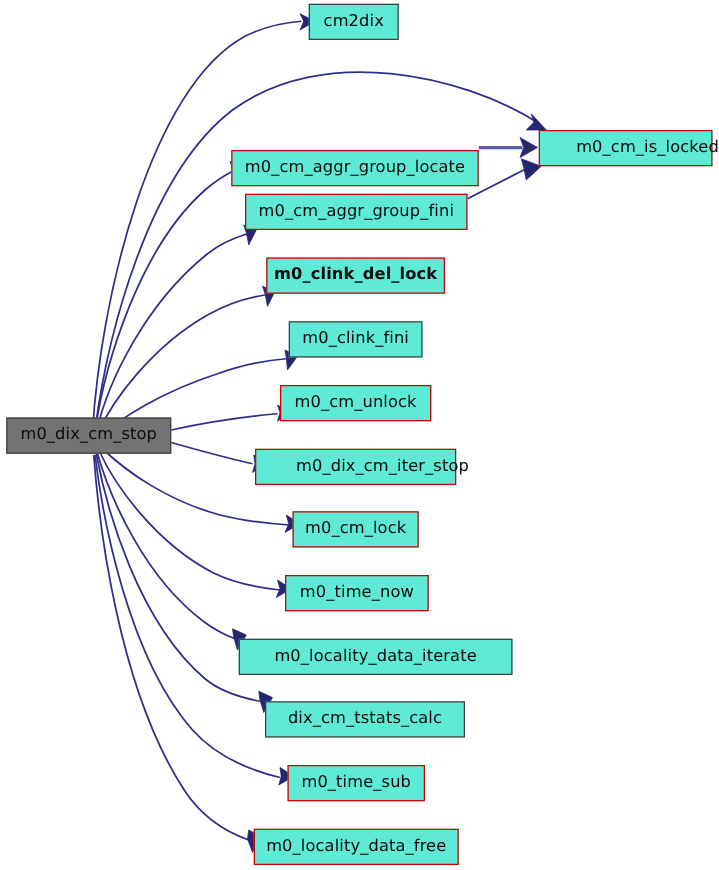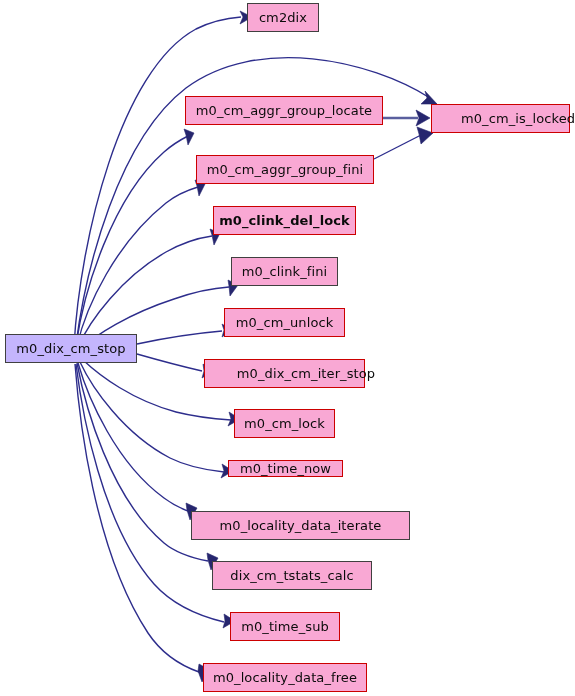--- a/index.html
+++ b/index.html
@@ -35,34 +35,34 @@
     fill: #26266e;
     stroke: #26266e;
     stroke-width: 0.6px;
   }
   .node-box {
     position: absolute;
     box-sizing: border-box;
     display: flex;
     align-items: center;
     justify-content: center;
-    background: #f9a8d4;
+    background: #5eead4;
     border: 1.5px solid #cc0000;
     font-size: 13px;
     color: #0b0b0b;
     letter-spacing: 0.1px;
     white-space: nowrap;
     line-height: 1;
   }
   .node-box.kind-plain {
     border: 1.5px solid #404040;
   }
   .node-box.kind-current {
     border: 1.5px solid #404040;
-    background: #c4b5fd;
+    background: #737373;
   }
   .node-label {
     display: block;
     transform: translateY(-0.5px);
   }
 </style>
 </head>
 <body>
 
 <div id="graph-root">
@@ -148,21 +148,21 @@
       <polygon class="arrow-head" points="417,127 433,133 421,144 419,134"></polygon>
     </g>
   </svg>
 
   <div class="node-box kind-current" style="left:5px;top:334px;width:132px;height:29px;">
     <span class="node-label">m0_dix_cm_stop</span>
   </div>
   <div class="node-box kind-plain" style="left:247px;top:3px;width:72px;height:29px;">
     <span class="node-label">cm2dix</span>
   </div>
-  <div class="node-box kind-red" style="left:185px;top:96px;width:198px;height:29px;">
+  <div class="node-box kind-red" style="left:185px;top:120px;width:198px;height:29px;">
     <span class="node-label">m0_cm_aggr_group_locate</span>
   </div>
   <div class="node-box kind-red" style="left:431px;top:104px;width:139px;height:29px;padding-left:35px;">
     <span class="node-label">m0_cm_is_locked</span>
   </div>
   <div class="node-box kind-red" style="left:196px;top:155px;width:178px;height:29px;">
     <span class="node-label">m0_cm_aggr_group_fini</span>
   </div>
   <div class="node-box kind-red" style="left:213px;top:206px;width:143px;height:29px;font-weight:bold;">
     <span class="node-label">m0_clink_del_lock</span>
@@ -172,21 +172,21 @@
   </div>
   <div class="node-box kind-red" style="left:224px;top:308px;width:121px;height:29px;">
     <span class="node-label">m0_cm_unlock</span>
   </div>
   <div class="node-box kind-red" style="left:204px;top:359px;width:161px;height:29px;padding-left:43px;">
     <span class="node-label">m0_dix_cm_iter_stop</span>
   </div>
   <div class="node-box kind-red" style="left:234px;top:409px;width:101px;height:29px;">
     <span class="node-label">m0_cm_lock</span>
   </div>
-  <div class="node-box kind-red" style="left:228px;top:460px;width:115px;height:17px;">
+  <div class="node-box kind-red" style="left:228px;top:460px;width:115px;height:29px;">
     <span class="node-label">m0_time_now</span>
   </div>
   <div class="node-box kind-plain" style="left:191px;top:511px;width:219px;height:29px;">
     <span class="node-label">m0_locality_data_iterate</span>
   </div>
   <div class="node-box kind-plain" style="left:212px;top:561px;width:160px;height:29px;">
     <span class="node-label">dix_cm_tstats_calc</span>
   </div>
   <div class="node-box kind-red" style="left:230px;top:612px;width:110px;height:29px;">
     <span class="node-label">m0_time_sub</span>

